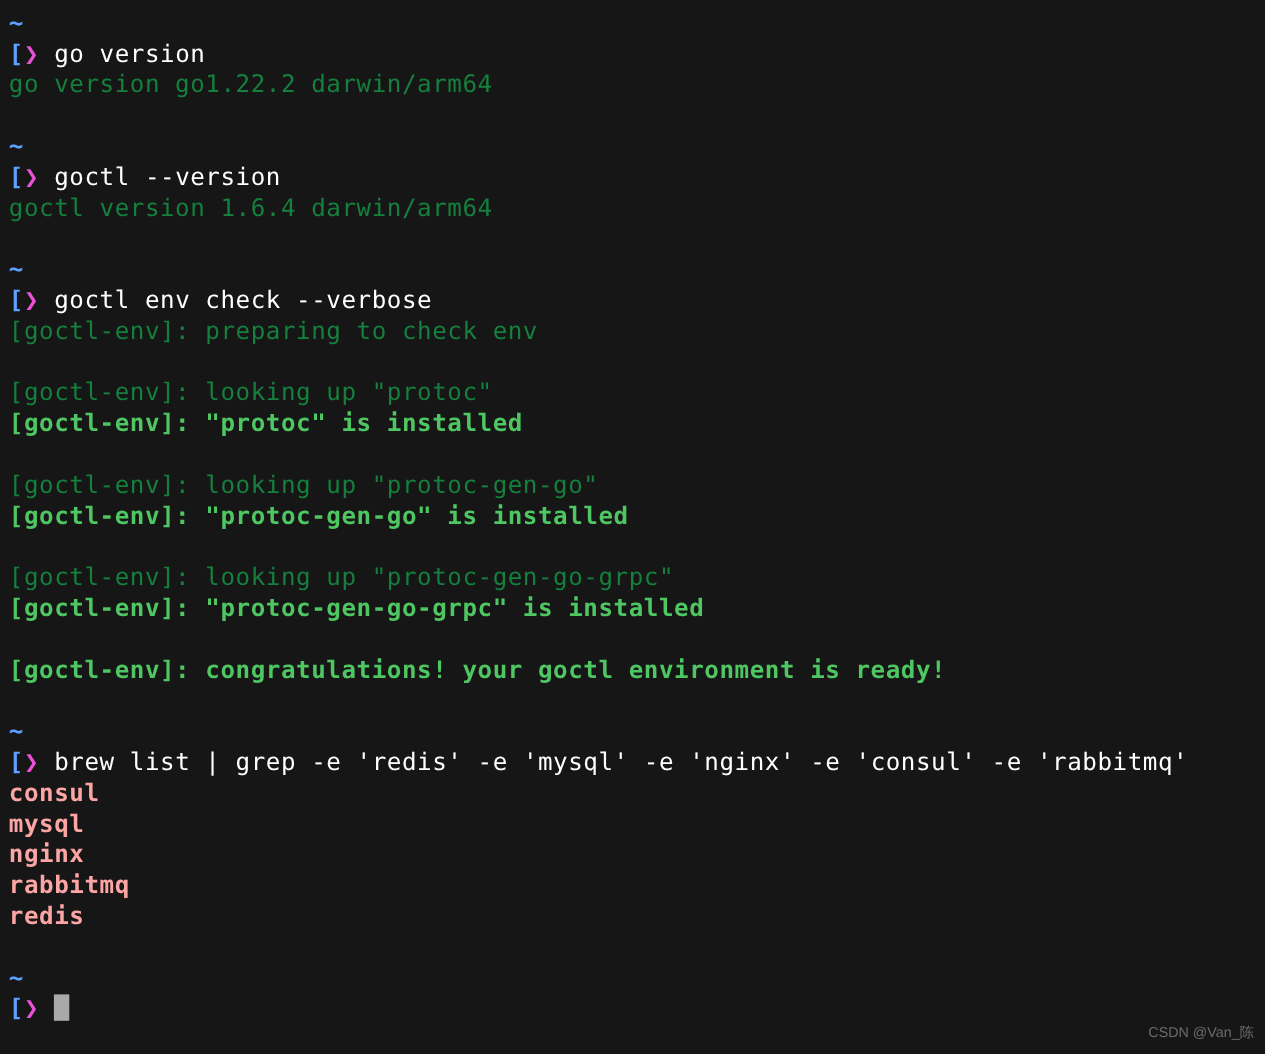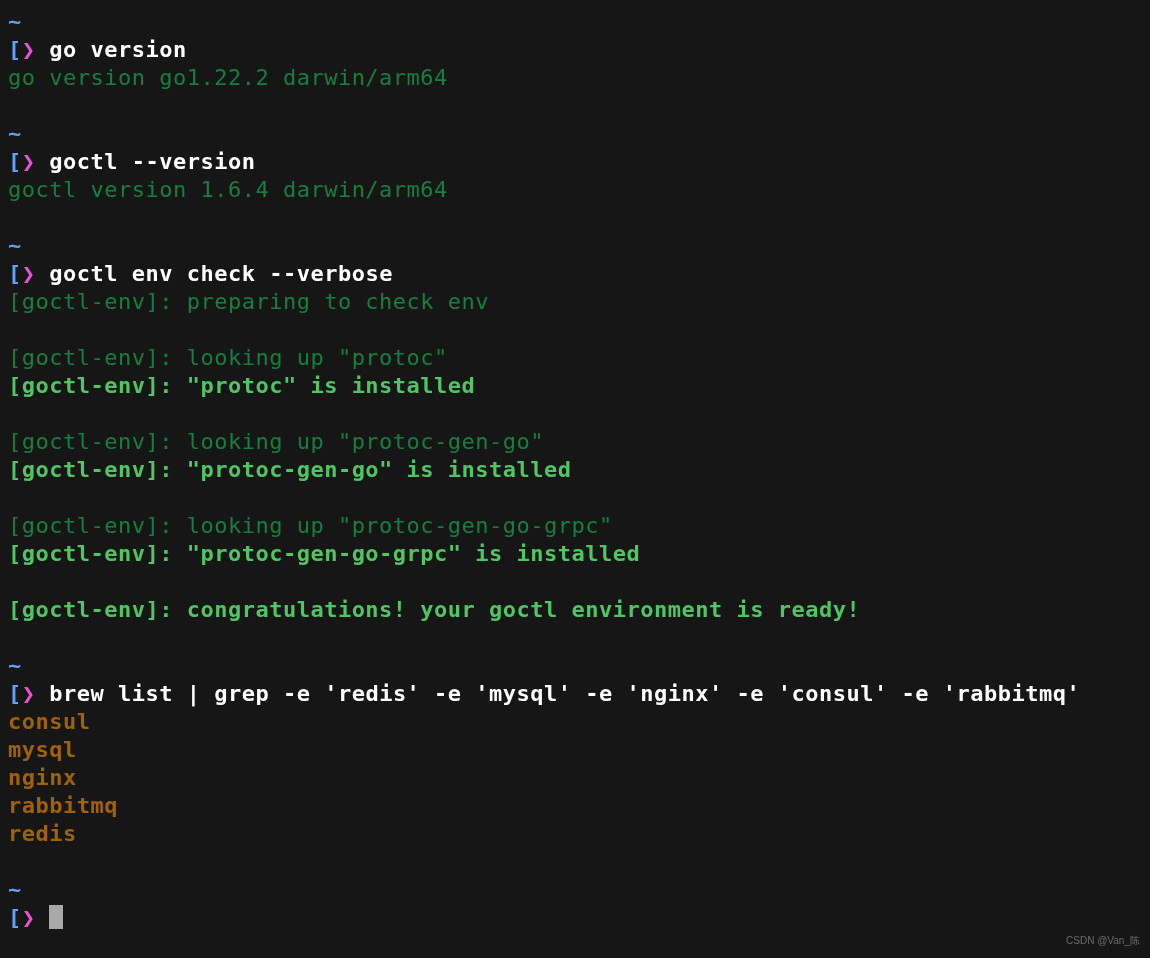--- a/index.html
+++ b/index.html
@@ -16,37 +16,37 @@
     line-height: 28px;
     padding: 8px;
     color: #e5e5e5;
     letter-spacing: 0.5px;
     white-space: pre;
     font-weight: 500;
   }
   .tilde { color: #5fa1ff; font-weight: 600; }
   .bracket { color: #5fa1ff; font-weight: 600; }
   .arrow { color: #e952d6; font-weight: 700; }
-  .cmd { color: #ffffff; font-weight: 700; }
+  .cmd { color: #ffffff; font-weight: 400; }
   .out { color: #15803d; }
   .green { color: #4ec762; font-weight: 600; }
-  .red { color: #a16207; font-weight: 700; }
+  .red { color: #fca5a5; font-weight: 700; }
   .cursor {
     display: inline-block;
     width: 14px;
     height: 24px;
     background: #a9a9a9;
     vertical-align: -4px;
   }
   .watermark {
     position: absolute;
     right: 10px;
     bottom: 10px;
     font-family: Arial, sans-serif;
-    font-size: 10px;
+    font-size: 13px;
     color: rgba(255,255,255,0.35);
   }
 </style>
 </head>
 <body>
 
 <div class="terminal" id="term"><div><span class="tilde">~</span></div><div><span class="bracket">[</span><span class="arrow">❯</span> <span class="cmd">go version</span></div><div class="out">go version go1.22.2 darwin/arm64</div><div>&nbsp;</div><div><span class="tilde">~</span></div><div><span class="bracket">[</span><span class="arrow">❯</span> <span class="cmd">goctl --version</span></div><div class="out">goctl version 1.6.4 darwin/arm64</div><div>&nbsp;</div><div><span class="tilde">~</span></div><div><span class="bracket">[</span><span class="arrow">❯</span> <span class="cmd">goctl env check --verbose</span></div><div class="out">[goctl-env]: preparing to check env</div><div class="out">&nbsp;</div><div class="out">[goctl-env]: looking up "protoc"</div><div class="green">[goctl-env]: "protoc" is installed</div><div class="out">&nbsp;</div><div class="out">[goctl-env]: looking up "protoc-gen-go"</div><div class="green">[goctl-env]: "protoc-gen-go" is installed</div><div class="out">&nbsp;</div><div class="out">[goctl-env]: looking up "protoc-gen-go-grpc"</div><div class="green">[goctl-env]: "protoc-gen-go-grpc" is installed</div><div class="out">&nbsp;</div><div class="green">[goctl-env]: congratulations! your goctl environment is ready!</div><div>&nbsp;</div><div><span class="tilde">~</span></div><div><span class="bracket">[</span><span class="arrow">❯</span> <span class="cmd">brew list | grep -e 'redis' -e 'mysql' -e 'nginx' -e 'consul' -e 'rabbitmq'</span></div><div class="red">consul</div><div class="red">mysql</div><div class="red">nginx</div><div class="red">rabbitmq</div><div class="red">redis</div><div>&nbsp;</div><div><span class="tilde">~</span></div><div><span class="bracket">[</span><span class="arrow">❯</span> <span class="cursor"></span></div></div>
 <div class="watermark">CSDN @Van_陈</div>
 
 </body></html>

